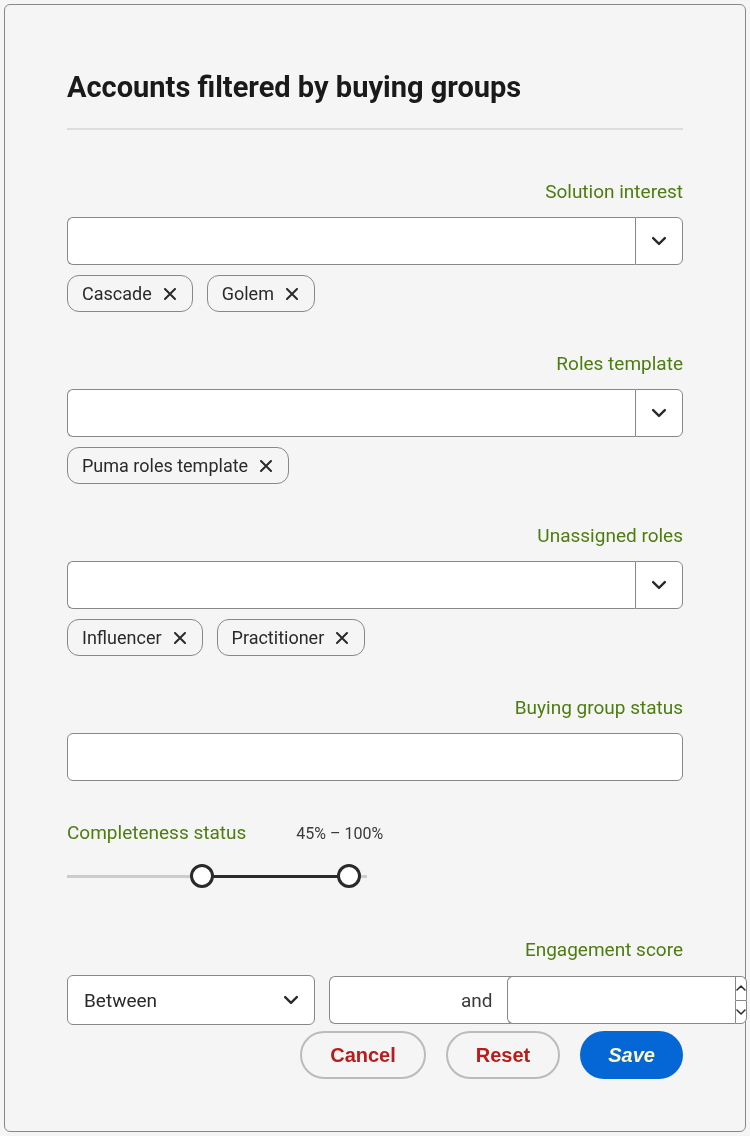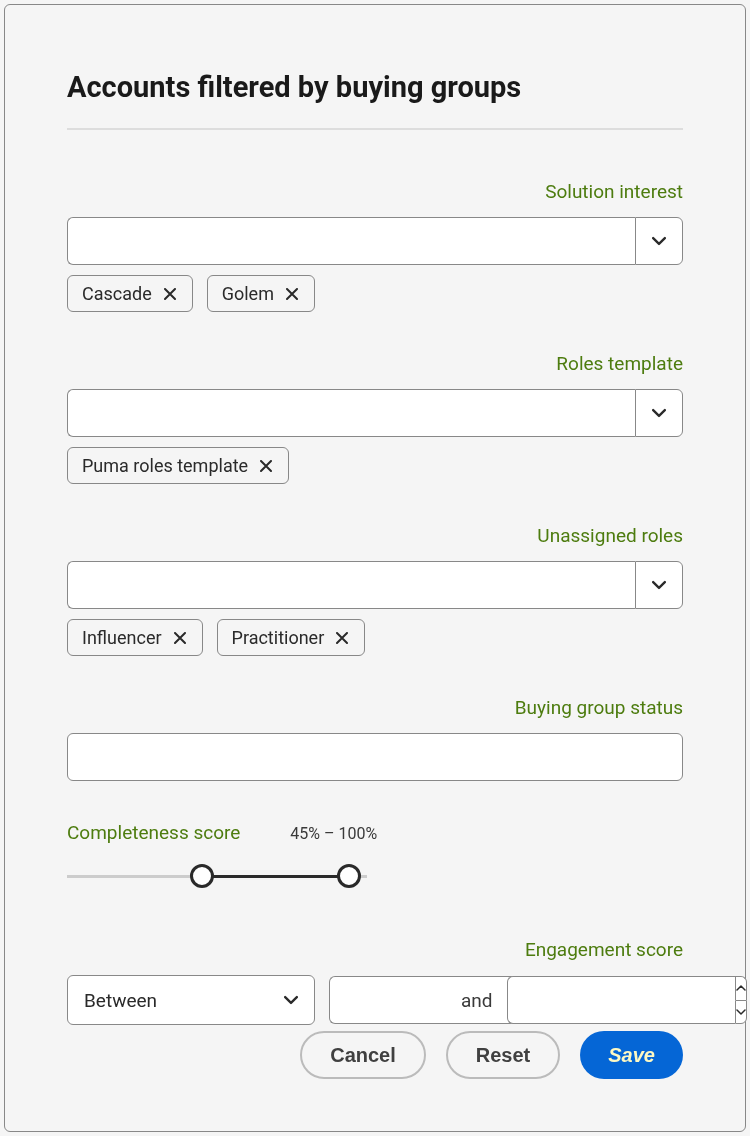--- a/index.html
+++ b/index.html
@@ -102,21 +102,21 @@
       margin-top: 10px;
       flex-wrap: wrap;
     }
     
     .tag {
       display: inline-flex;
       align-items: center;
       gap: 10px;
       padding: 7px 14px;
       border: 1.5px solid #888;
-      border-radius: 6px;
+      border-radius: 12px;
       background: transparent;
       font-size: 18px;
       color: #2a2a2a;
     }
     
     .tag-close {
       cursor: pointer;
       display: inline-flex;
       align-items: center;
       justify-content: center;
@@ -264,21 +264,21 @@
       cursor: pointer;
       border: none;
       display: inline-flex;
       align-items: center;
       justify-content: center;
     }
     
     .btn-secondary {
       background: transparent;
       border: 2px solid #bbb;
-      color: #404040;
+      color: #b91c1c;
     }
     
     .btn-primary {
       background: #0566d6;
       color: #fef9c3;
       font-style: italic;
     }
   </style>
 </head>
 <body>
@@ -370,21 +370,21 @@
     </div>
   </div>
 
   <div class="field-group">
     <label class="field-label">Buying group status</label>
     <input class="text-input" value="" style="">
   </div>
 
   <div class="slider-section">
     <div class="slider-header">
-      <span class="field-label" style="margin-bottom:0">Completeness score</span>
+      <span class="field-label" style="margin-bottom:0">Completeness status</span>
       <span class="slider-value">45% – 100%</span>
     </div>
     <div class="slider-track">
       <div class="slider-rail"></div>
       <div class="slider-fill"></div>
       <div class="slider-handle" style="left:45%"></div>
       <div class="slider-handle" style="left:94%"></div>
     </div>
   </div>
 

